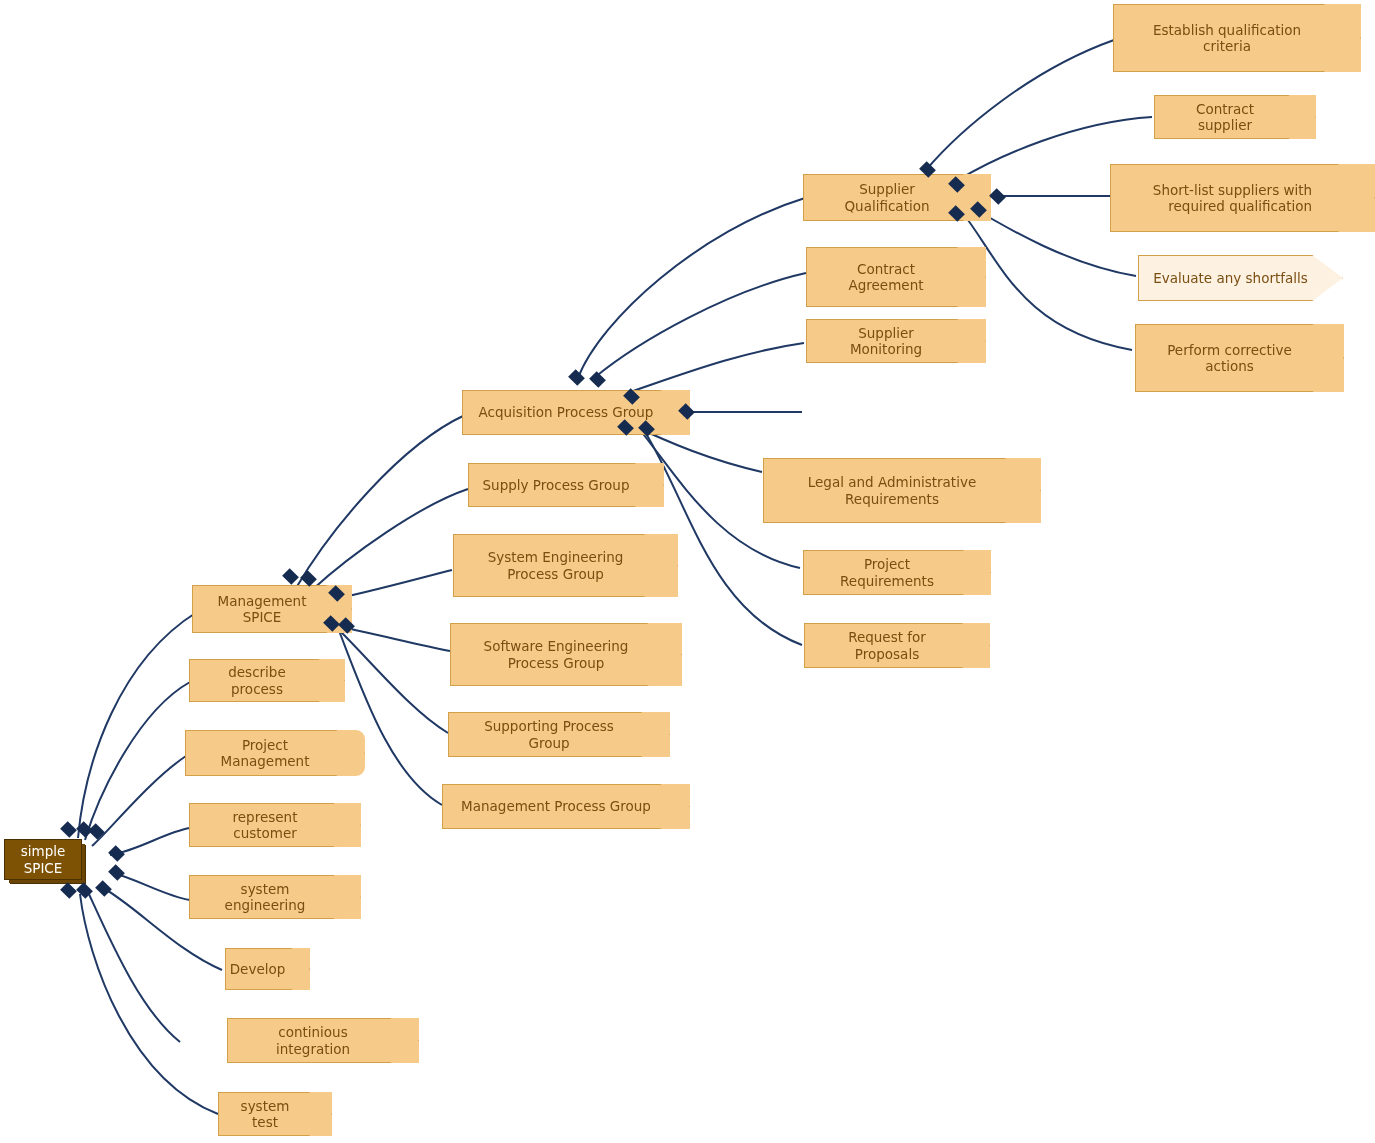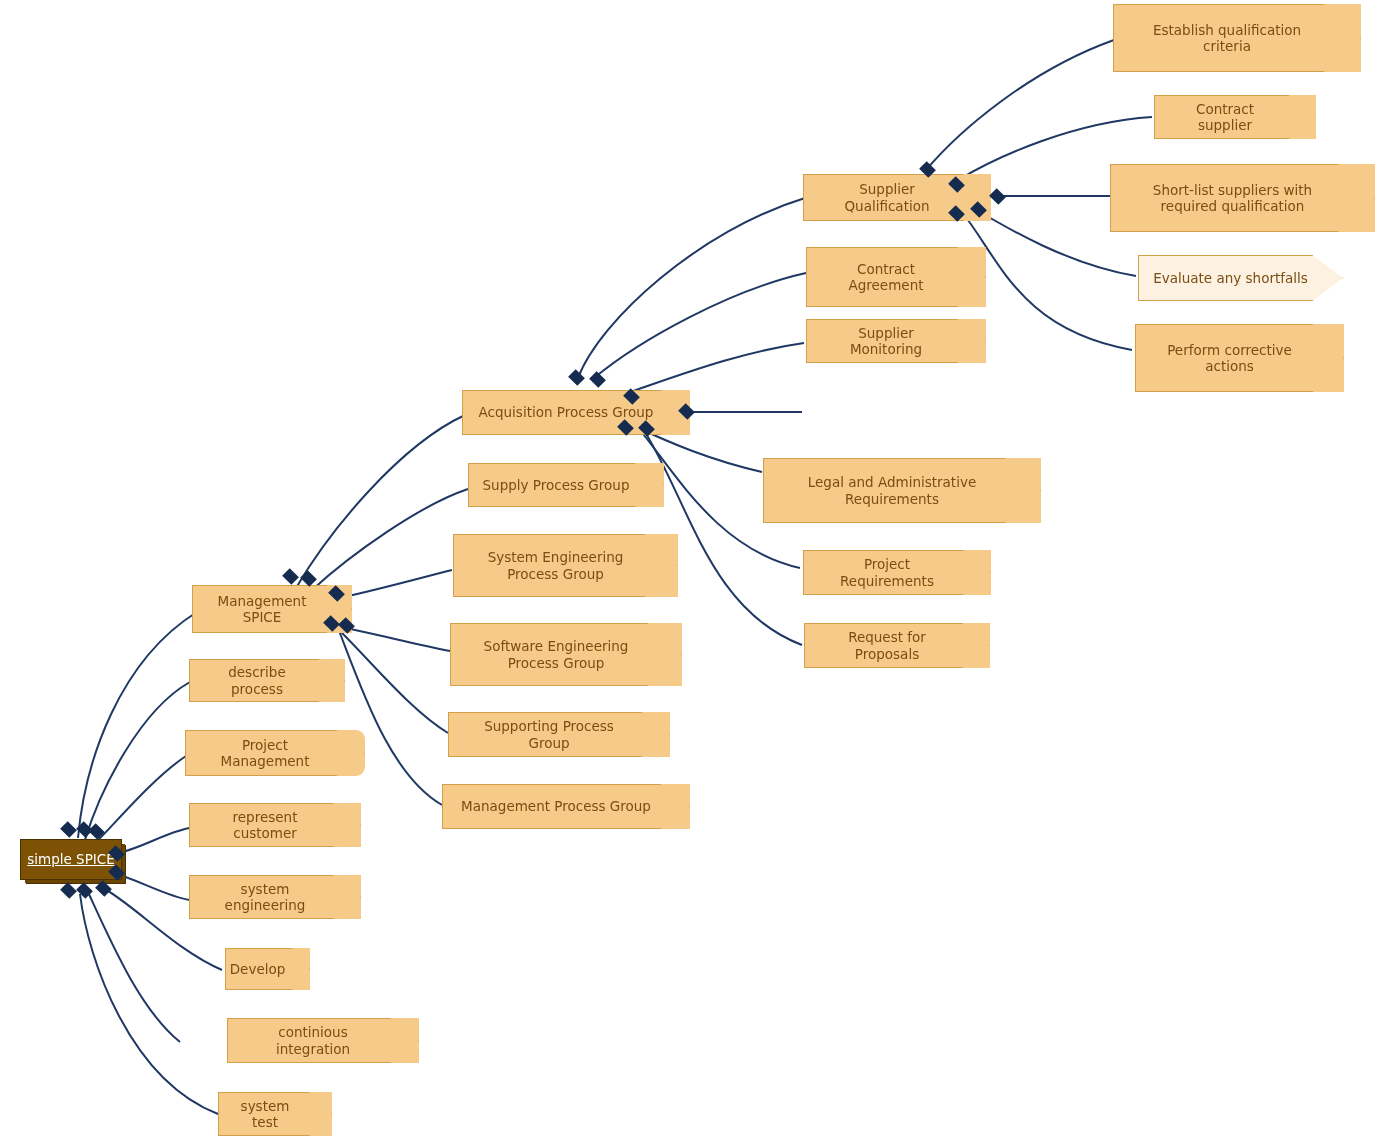--- a/index.html
+++ b/index.html
@@ -111,21 +111,21 @@
       <path d="M 645 432 C 690 505 710 610 802 645"></path>
 
       <path d="M 926 170 C 960 130 1030 70 1114 40"></path>
       <path d="M 958 180 C 1000 155 1075 122 1152 117"></path>
       <path d="M 1000 196 L 1110 196"></path>
       <path d="M 968 205 C 1010 230 1070 265 1136 276"></path>
       <path d="M 962 212 C 1000 260 1020 330 1132 350"></path>
     </g>
   </svg>
 
-  <div class="node root" style="left:20px; top:839px; width:102px; height:41px;text-decoration:underline;">
+  <div class="node root" style="left:4px; top:839px; width:78px; height:41px;">
     <span class="label">simple SPICE</span>
   </div>
 
   <div class="node leaf" style="left:192px; top:585px; width:160px; height:48px;">
     <span class="plate" style="clip-path: polygon(0 0, 84% 0, 100% 50%, 84% 100%, 0 100%);"></span>
     <span class="label">Management SPICE</span>
   </div>
 
   <div class="node leaf" style="left:189px; top:659px; width:156px; height:43px;">
     <span class="plate" style="clip-path: polygon(0 0, 83% 0, 100% 50%, 83% 100%, 0 100%);"></span>
@@ -230,21 +230,21 @@
     <span class="plate" style="clip-path: polygon(0 0, 85% 0, 100% 50%, 85% 100%, 0 100%);"></span>
     <span class="label">Establish qualification
 criteria</span>
   </div>
 
   <div class="node leaf" style="left:1154px; top:95px; width:162px; height:44px;">
     <span class="plate" style="clip-path: polygon(0 0, 83% 0, 100% 50%, 83% 100%, 0 100%);"></span>
     <span class="label">Contract supplier</span>
   </div>
 
-  <div class="node leaf" style="left:1110px; top:164px; width:265px; height:68px;">
+  <div class="node leaf" style="left:1110px; top:164px; width:265px; height:68px;text-align:right;">
     <span class="plate" style="clip-path: polygon(0 0, 86% 0, 100% 50%, 86% 100%, 0 100%);"></span>
     <span class="label">Short-list suppliers with
 required qualification</span>
   </div>
 
   <div class="node leaf highlight" style="left:1138px; top:255px; width:205px; height:46px;">
     <span class="plate" style="clip-path: polygon(0 0, 85% 0, 100% 50%, 85% 100%, 0 100%);"></span>
     <span class="label">Evaluate any shortfalls</span>
   </div>
 

